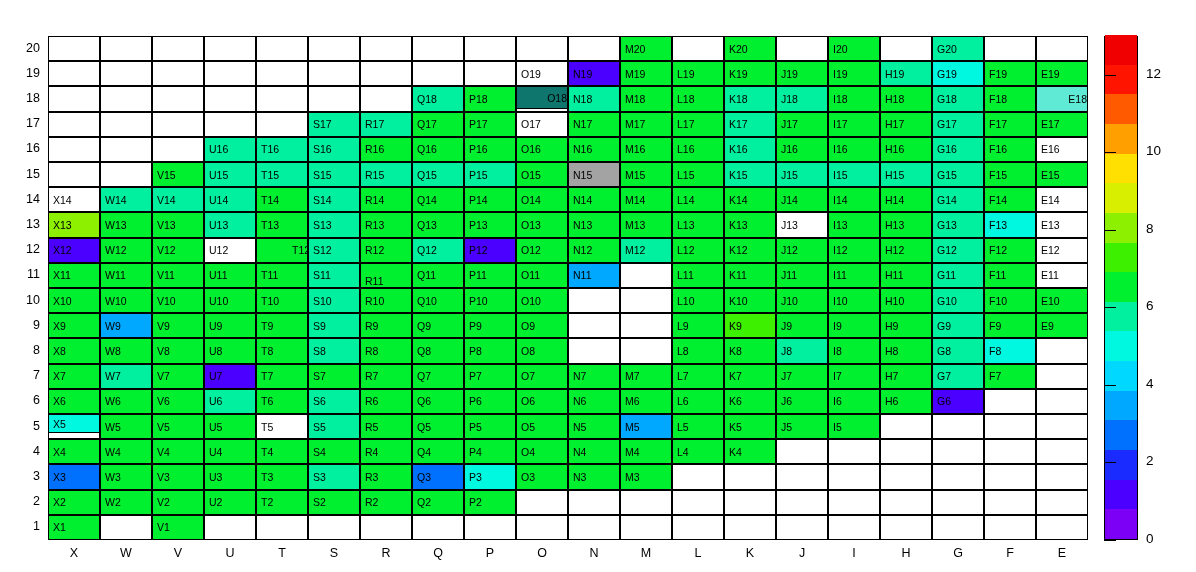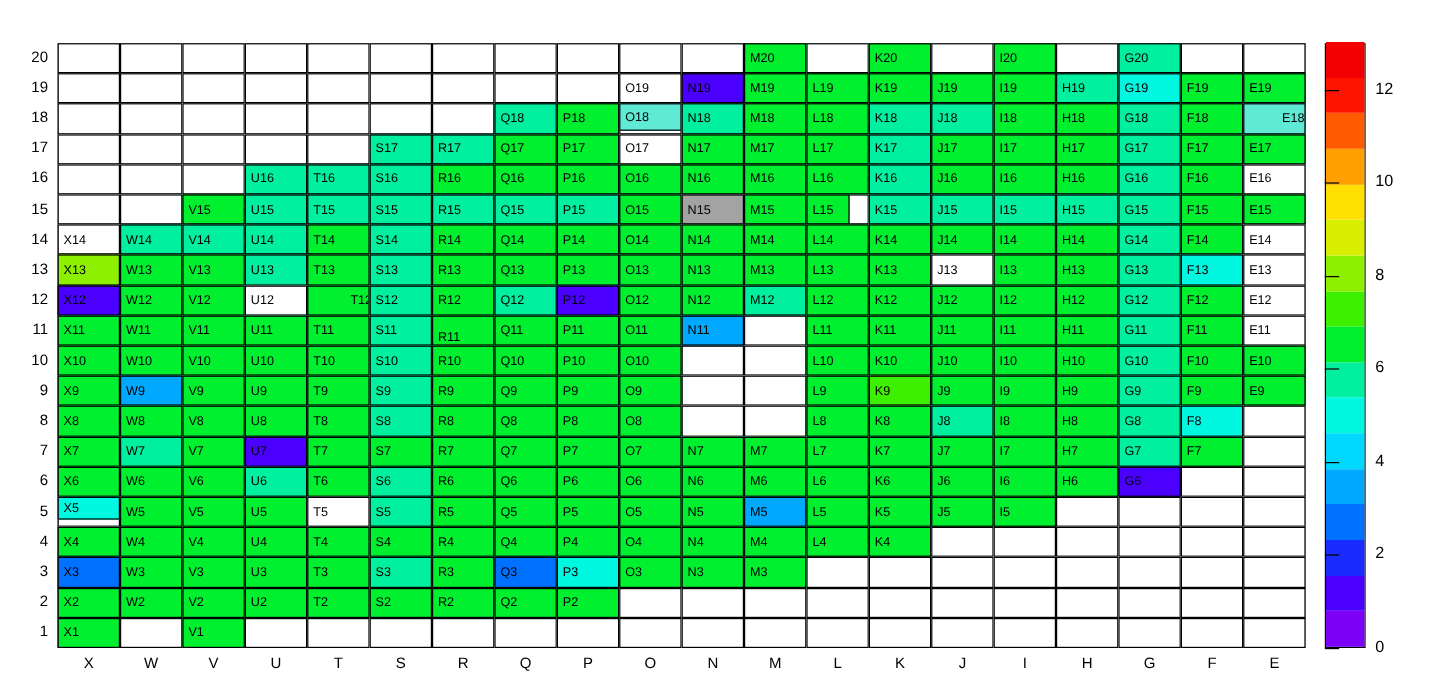--- a/index.html
+++ b/index.html
@@ -472,21 +472,21 @@
         </div>
         <div class="cell" style="left: 988px; top: 25.2px; width: 52px; height: 25.2px; background: rgb(0, 240, 48);">
           <span>E19</span>
         </div>
         <div class="cell" style="left: 364px; top: 50.4px; width: 52px; height: 25.2px; background: rgb(0, 240, 160);">
           <span>Q18</span>
         </div>
         <div class="cell" style="left: 416px; top: 50.4px; width: 52px; height: 25.2px; background: rgb(0, 240, 48);">
           <span>P18</span>
         </div>
-        <div class="cell" style="left: 468px; top: 50.4px; width: 52px; height: 23px; background: #5eead4;">
+        <div class="cell" style="left: 468px; top: 50.4px; width: 52px; height: 23px; background: #0f766e; justify-content: flex-end;">
           <span>O18</span>
         </div>
         <div class="cell" style="left: 520px; top: 50.4px; width: 52px; height: 25.2px; background: rgb(0, 240, 160);">
           <span>N18</span>
         </div>
         <div class="cell" style="left: 572px; top: 50.4px; width: 52px; height: 25.2px; background: rgb(0, 240, 48);">
           <span>M18</span>
         </div>
         <div class="cell" style="left: 624px; top: 50.4px; width: 52px; height: 25.2px; background: rgb(0, 240, 48);">
           <span>L18</span>
@@ -631,21 +631,21 @@
         </div>
         <div class="cell" style="left: 468px; top: 126px; width: 52px; height: 25.2px; background: rgb(0, 240, 48);">
           <span>O15</span>
         </div>
         <div class="cell" style="left: 520px; top: 126px; width: 52px; height: 25.2px; background: #a3a3a3;">
           <span>N15</span>
         </div>
         <div class="cell" style="left: 572px; top: 126px; width: 52px; height: 25.2px; background: rgb(0, 240, 48);">
           <span>M15</span>
         </div>
-        <div class="cell" style="left: 624px; top: 126px; width: 36px; height: 25.2px; background: rgb(0, 240, 48);">
+        <div class="cell" style="left: 624px; top: 126px; width: 52px; height: 25.2px; background: rgb(0, 240, 48);">
           <span>L15</span>
         </div>
         <div class="cell" style="left: 676px; top: 126px; width: 52px; height: 25.2px; background: rgb(0, 240, 160);">
           <span>K15</span>
         </div>
         <div class="cell" style="left: 728px; top: 126px; width: 52px; height: 25.2px; background: rgb(0, 240, 160);">
           <span>J15</span>
         </div>
         <div class="cell" style="left: 780px; top: 126px; width: 52px; height: 25.2px; background: rgb(0, 240, 160);">
           <span>I15</span>

